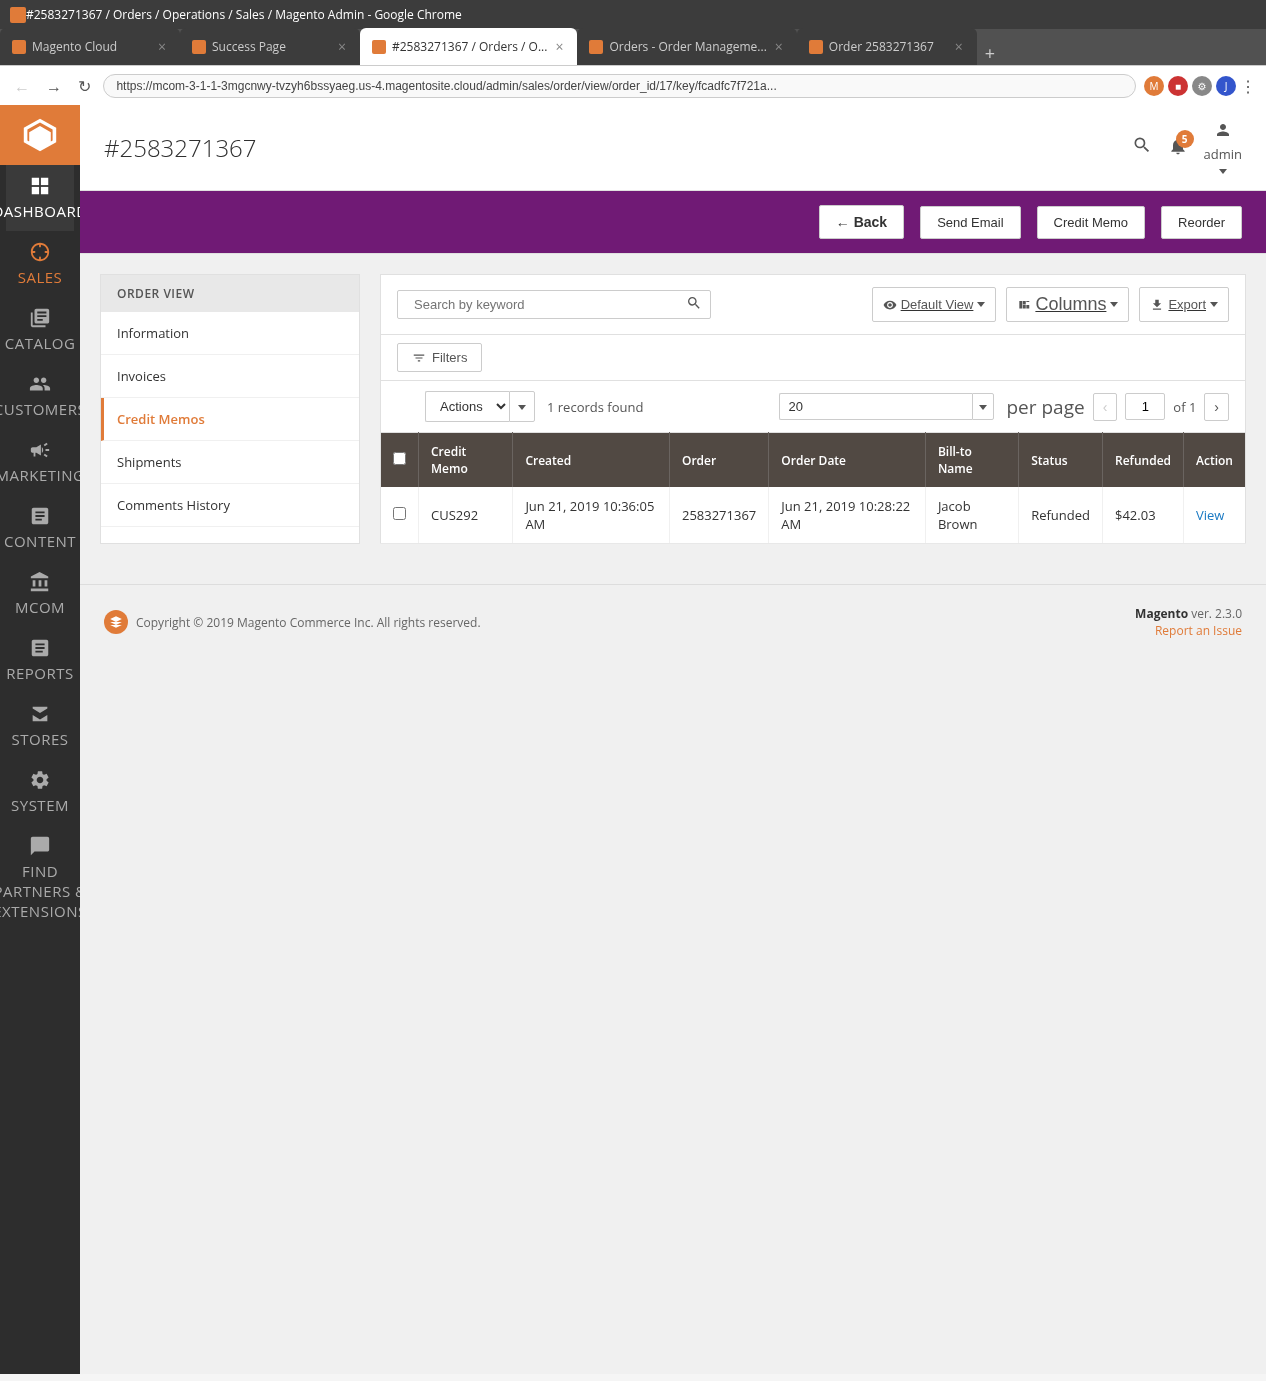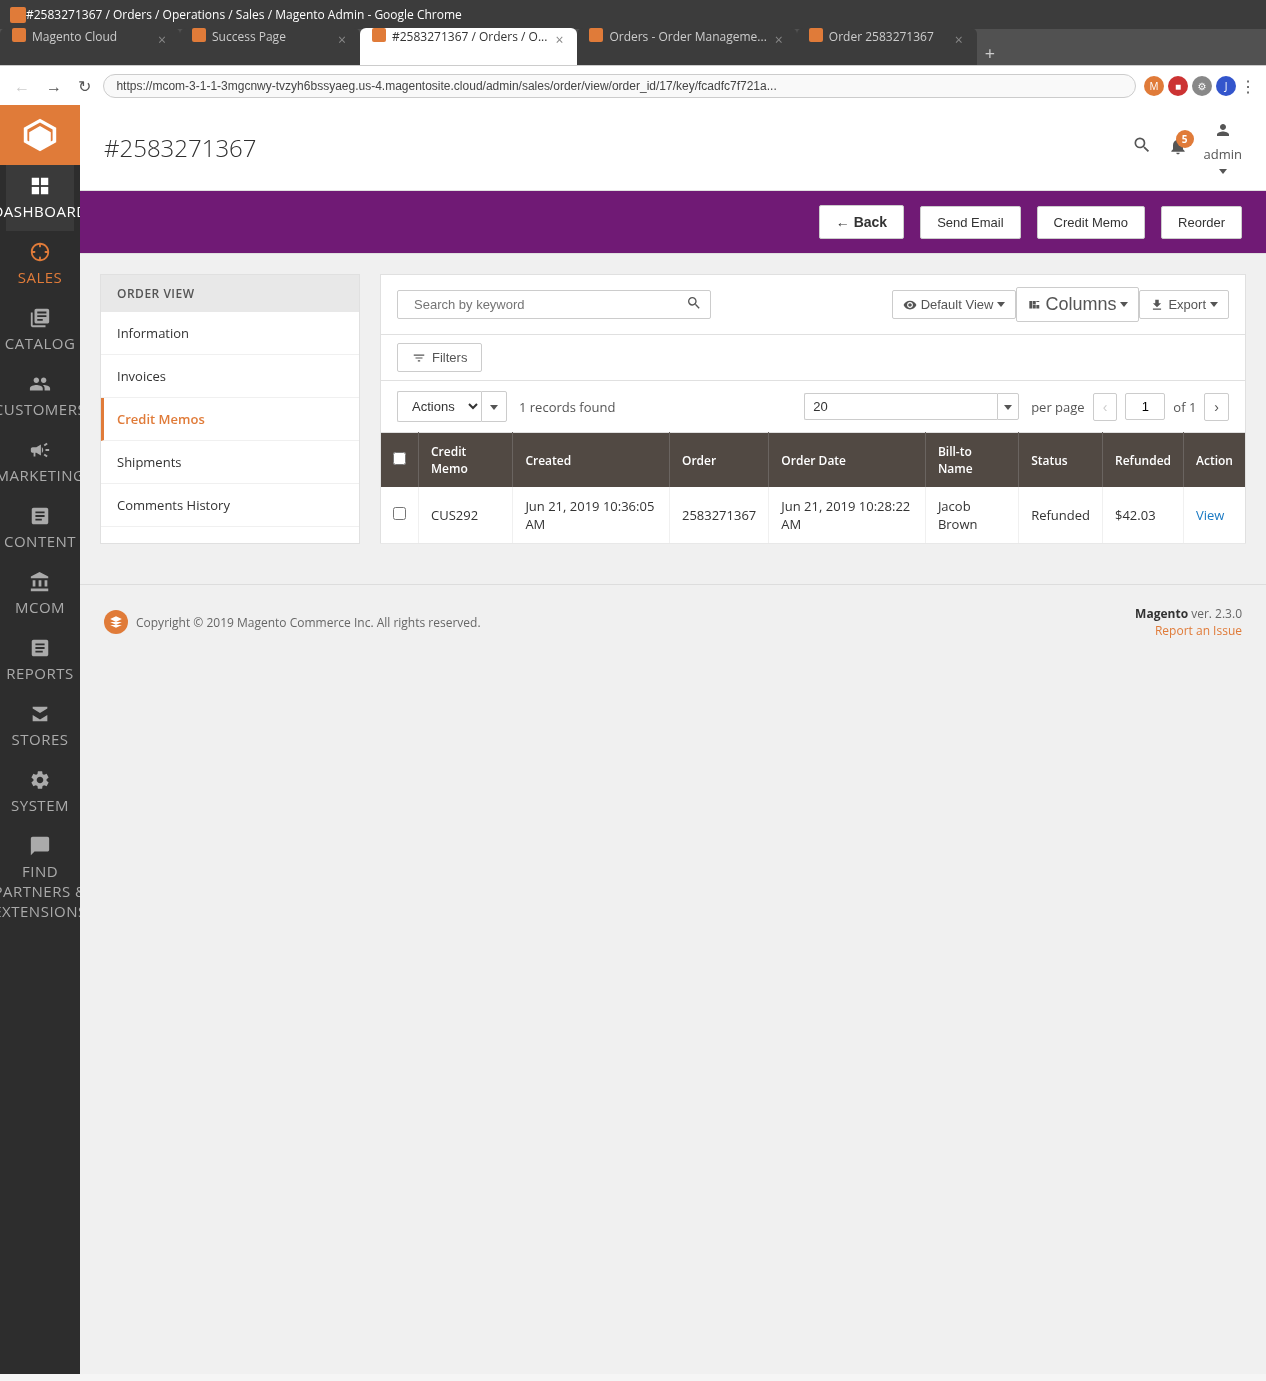--- a/index.html
+++ b/index.html
@@ -3,21 +3,21 @@
   <meta charset="utf-8">
   <style>
     * { box-sizing: border-box; margin: 0; padding: 0; }
     body { font-family: 'Open Sans', Arial, sans-serif; font-size: 13px; background: #f5f5f5; color: #333; }
 
     
     .browser-chrome { background: #3c3c3c; }
     .browser-titlebar { background: #3c3c3c; color: #fff; font-size: 12px; padding: 6px 10px; display: flex; align-items: center; }
     .browser-titlebar .favicon { width: 16px; height: 16px; background: #e07b39; border-radius: 2px; display: inline-block; }
     .browser-tabs { background: #515151; display: flex; align-items: flex-end; padding: 0 0 0 0; height: 36px; }
-    .browser-tab { background: #f5f5f5; color: #333; padding: 0 12px; height: 37px; display: flex; gap: 6px; font-size: 12px; border-radius: 6px 6px 0 0; min-width: 180px; max-width: 220px; cursor: pointer; position: relative; }
+    .browser-tab { background: #f5f5f5; color: #333; padding: 0 12px; height: 37px; display: flex; align-items: center; gap: 6px; font-size: 12px; border-radius: 6px 6px 0 0; min-width: 180px; max-width: 220px; cursor: pointer; position: relative; }
     .browser-tab.active { background: #fff; z-index: 1; }
     .browser-tab.inactive { background: #3c3c3c; color: #ccc; }
     .browser-tab .tab-favicon { width: 14px; height: 14px; background: #e07b39; border-radius: 2px; flex-shrink: 0; }
     .browser-tab .tab-title { flex: 1; overflow: hidden; text-overflow: ellipsis; white-space: nowrap; font-size: 12px; }
     .browser-tab .tab-close { font-size: 14px; color: #888; cursor: pointer; padding: 2px; }
     .tab-new { color: #ccc; font-size: 18px; padding: 0 8px; cursor: pointer; }
     .browser-addressbar { background: #fff; display: flex; align-items: center; padding: 4px 10px; gap: 8px; border-top: 1px solid #ccc; height: 40px; }
     .nav-btn { color: #555; font-size: 16px; cursor: pointer; padding: 2px 4px; }
     .nav-btn.disabled { color: #ccc; }
     .address-input { flex: 1; border: 1px solid #ccc; border-radius: 12px; padding: 4px 12px; font-size: 12px; color: #444; background: #f9f9f9; }
@@ -67,41 +67,41 @@
     .order-nav-item.active { border-left: 3px solid #e07b39; background: #fff; padding-left: 13px; color: #e07b39; font-weight: 600; }
 
     
     .order-content { flex: 1; }
 
     
     .table-toolbar { background: #fff; padding: 12px 16px; border: 1px solid #e0e0e0; border-bottom: none; display: flex; align-items: center; gap: 12px; flex-wrap: wrap; }
     .search-input-wrap { display: flex; align-items: center; border: 1px solid #ccc; border-radius: 2px; background: #fff; padding: 0 8px; }
     .search-input { border: none; outline: none; padding: 6px 8px; font-size: 13px; width: 280px; color: #555; }
     .search-btn { color: #555; cursor: pointer; font-size: 16px; }
-    .toolbar-right { margin-left: auto; display: flex; align-items: center; gap: 0; }
+    .toolbar-right { margin-left: auto; display: flex; gap: 10px; text-decoration: underline; }
     .view-btn { display: flex; align-items: center; gap: 4px; font-size: 13px; color: #555; cursor: pointer; padding: 6px 10px; border: 1px solid #ccc; background: #fff; border-radius: 2px; }
     .columns-btn { display: flex; align-items: center; gap: 4px; font-size: 18px; color: #555; cursor: pointer; padding: 6px 10px; border: 1px solid #ccc; background: #fff; border-radius: 2px; }
     .export-btn { display: flex; align-items: center; gap: 4px; font-size: 13px; color: #555; cursor: pointer; padding: 6px 10px; border: 1px solid #ccc; background: #fff; border-radius: 2px; }
 
     
     .filters-bar { background: #fff; padding: 8px 16px; border: 1px solid #e0e0e0; border-bottom: none; }
     .filters-btn { display: inline-flex; align-items: center; gap: 6px; padding: 6px 14px; background: #fff; border: 1px solid #ccc; border-radius: 2px; color: #555; font-size: 13px; cursor: pointer; }
     .filters-btn svg { fill: #555; width: 14px; height: 14px; }
 
     
     .actions-row { background: #fff; padding: 10px 16px; border: 1px solid #e0e0e0; border-bottom: none; display: flex; align-items: center; gap: 12px; }
     .actions-select-wrap { display: flex; }
-    .actions-select { padding: 6px 10px; border: 1px solid #ccc; border-right: none; background: #fff; color: #333; font-size: 13px; cursor: pointer; border-radius: 2px 0 0 2px; }
+    .actions-select { padding: 6px 10px; border: 1px solid #ccc; border-right: none; background: #fff; color: #333; font-size: 13px; cursor: pointer; border-radius: 2px 0 0 2px; margin-left: 28px; }
     .actions-dropdown-btn { padding: 6px 8px; border: 1px solid #ccc; background: #fff; cursor: pointer; border-radius: 0 2px 2px 0; color: #555; }
     .records-info { font-size: 13px; color: #555; }
     .pagination { margin-left: auto; display: flex; align-items: center; gap: 8px; }
     .per-page-select-wrap { display: flex; align-items: center; }
     .per-page-select { padding: 5px 8px; border: 1px solid #ccc; border-right: none; background: #fff; color: #333; font-size: 13px; border-radius: 2px 0 0 2px; }
     .per-page-dropdown { padding: 5px 6px; border: 1px solid #ccc; background: #fff; cursor: pointer; border-radius: 0 2px 2px 0; color: #555; }
-    .per-page-label { font-size: 13px; color: #555; margin-left: 4px; }
+    .per-page-label { font-size: 19px; color: #555; margin-left: 4px; }
     .page-nav-btn { padding: 5px 9px; border: 1px solid #ccc; background: #fff; cursor: pointer; color: #555; font-size: 14px; border-radius: 2px; }
     .page-nav-btn.disabled { color: #ccc; cursor: default; }
     .page-input { width: 40px; padding: 5px; border: 1px solid #ccc; text-align: center; font-size: 13px; border-radius: 2px; }
     .page-of { font-size: 13px; color: #555; }
 
     
     .data-table { width: 100%; border-collapse: collapse; background: #fff; border: 1px solid #e0e0e0; }
     .data-table th { background: #514943; color: #fff; padding: 10px 12px; font-size: 12px; font-weight: 600; text-align: left; border-right: 1px solid #6a6460; }
     .data-table th:last-child { border-right: none; margin-top: 11px; }
     .data-table th .th-inner { display: flex; align-items: center; gap: 4px; }

